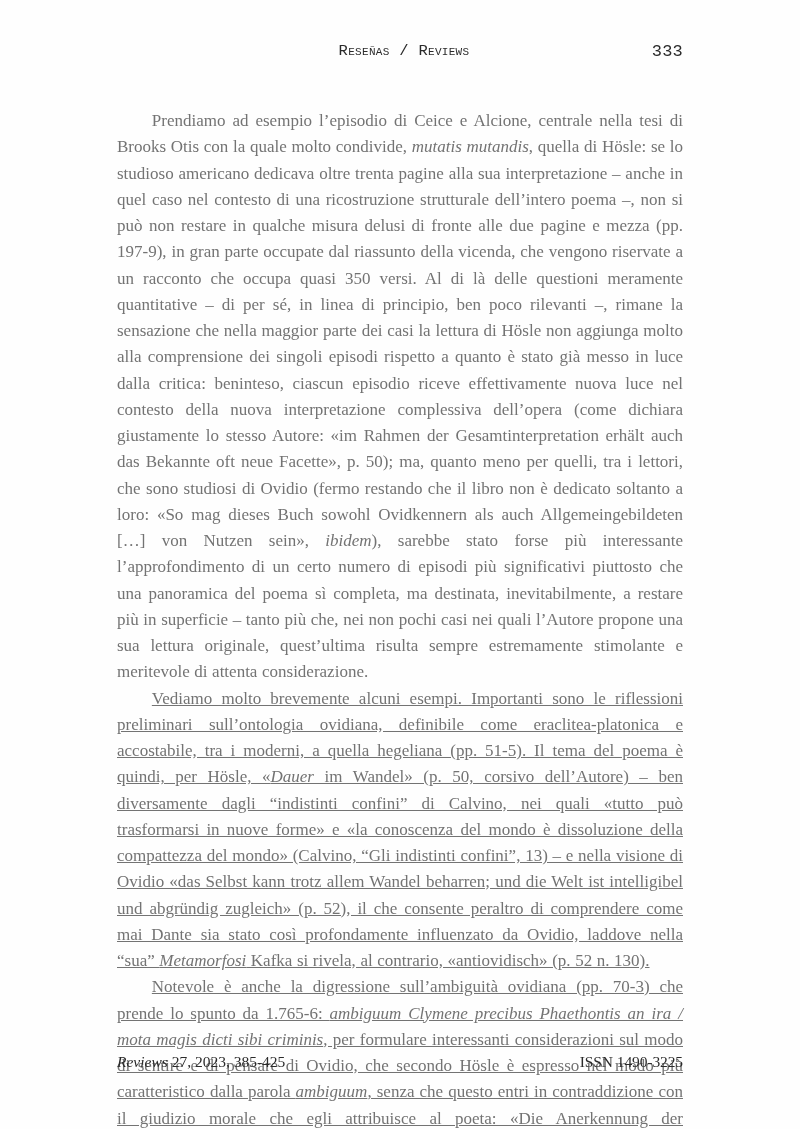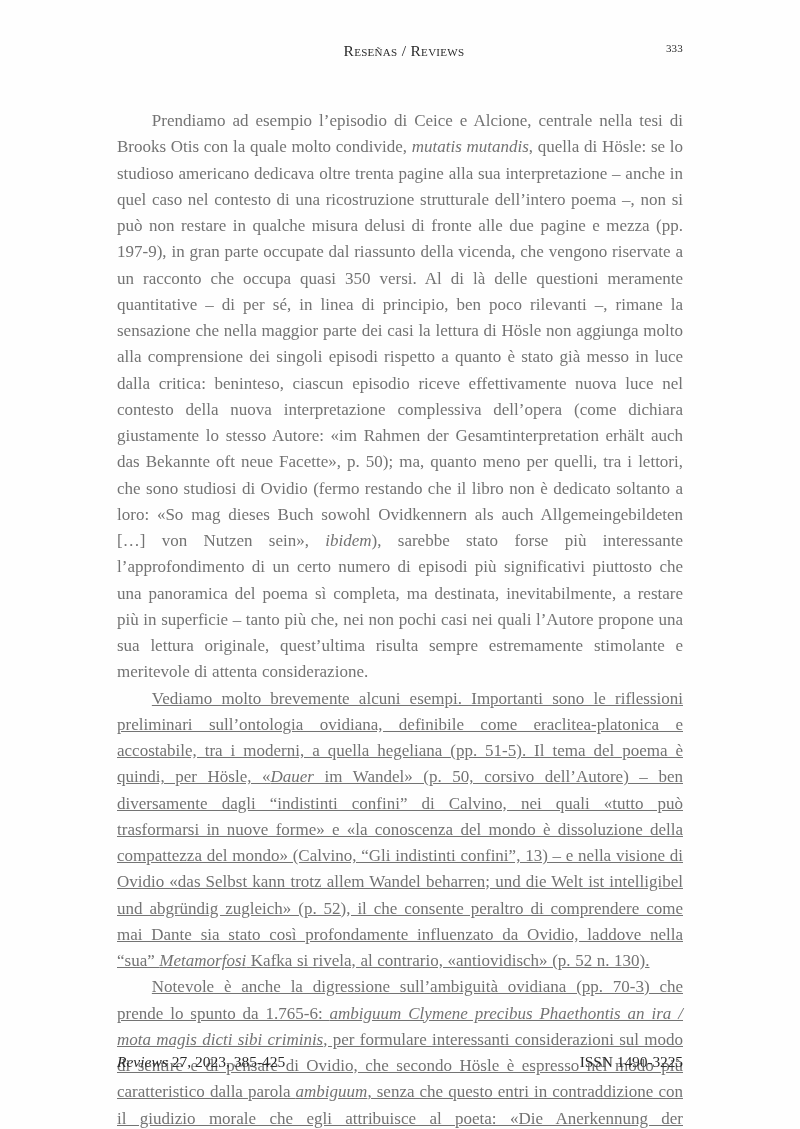--- a/index.html
+++ b/index.html
@@ -20,37 +20,38 @@
     box-sizing: border-box;
   }
 
   
   .running-head {
     position: absolute;
     left: 125px;
     right: 117px;
     top: 42px;
     height: 22px;
+    font-family: Liberation Mono, monospace;
   }
   .running-head-title {
     position: absolute;
     left: 0;
     right: 0;
     text-align: center;
     font-size: 15.5px;
     font-variant: small-caps;
     letter-spacing: 0.3px;
     color: #2a2a2a;
     white-space: nowrap;
   }
   .running-head-folio {
     position: absolute;
     right: 0;
     top: 0;
-    font-size: 11px;
+    font-size: 17px;
     color: #2a2a2a;
     letter-spacing: 0.2px;
   }
 
   
   .textblock {
     position: absolute;
     left: 117px;
     top: 108px;
     width: 566px;

